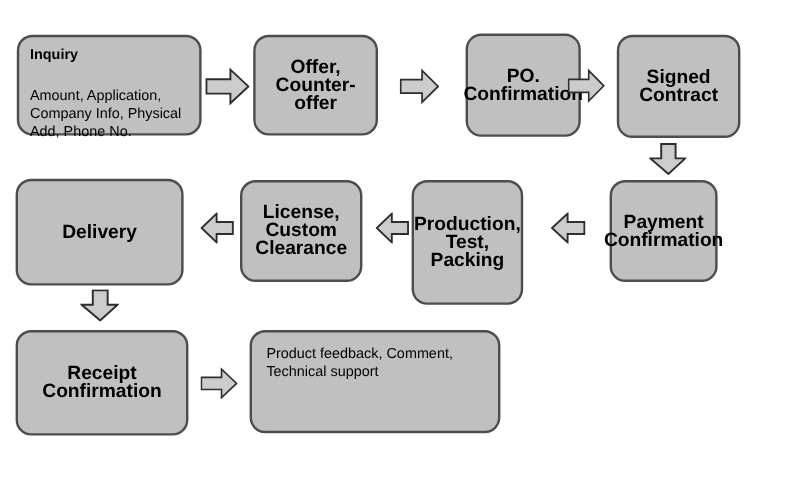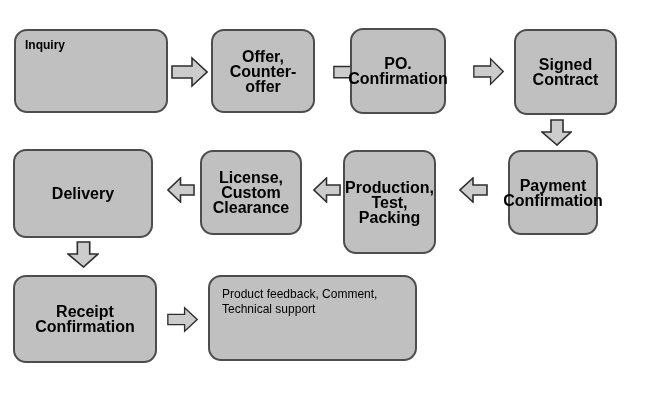--- a/index.html
+++ b/index.html
@@ -54,21 +54,21 @@
   .arrow polygon {
     fill: var(--arrow-fill, #cccccc);
     stroke: var(--arrow-border, #2e2e2e);
     stroke-width: 1.6;
     stroke-linejoin: miter;
   }
 
   
   .n-inquiry   { left: 14px;  top: 29px;  width: 154px; height: 84px; }
   .n-offer     { left: 211px; top: 29px;  width: 104px; height: 84px; }
-  .n-po        { left: 350px; top: 28px;  width: 96px;  height: 86px; }
+  .n-po        { left: 388px; top: 28px;  width: 96px;  height: 86px; }
   .n-signed    { left: 514px; top: 29px;  width: 103px; height: 86px; }
 
   .a-1 { left: 171px; top: 56px; width: 37px; height: 32px; }
   .a-2 { left: 333px; top: 57px; width: 33px; height: 30px; }
   .a-3 { left: 473px; top: 57px; width: 31px; height: 29px; }
   .a-down-1 { left: 541px; top: 119px; width: 31px; height: 27px; }
 
   
   .n-payment    { left: 508px; top: 150px; width: 90px; height: 85px; }
   .n-production { left: 343px; top: 150px; width: 93px;  height: 104px; }
@@ -86,20 +86,23 @@
 
   .a-7 { left: 167px; top: 306px; width: 31px; height: 27px; }
 </style>
 </head>
 <body>
 
 <div class="canvas">
 
   <div class="node detail n-inquiry">
     <div class="title">Inquiry</div>
+    <div class="body">Amount, Application,
+Company Info, Physical
+Add, Phone No.</div>
   </div>
 
   <div class="arrow a-1">
     <svg viewBox="0 0 37 32" preserveAspectRatio="none">
         <polygon points="1,10 21,10 21,2 36,16 21,30 21,22 1,22"></polygon>
       </svg>
   </div>
 
   <div class="node center n-offer">
     <span class="label">Offer,

